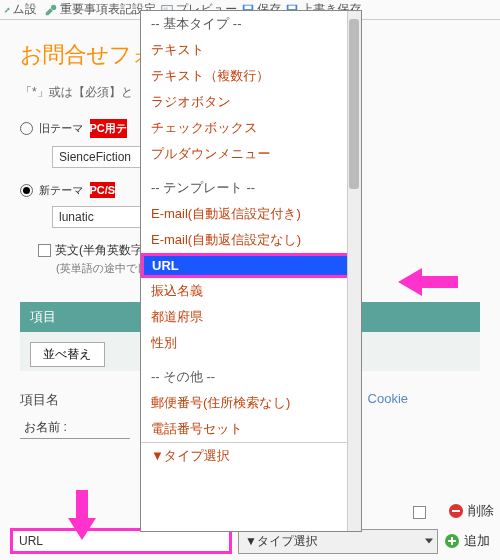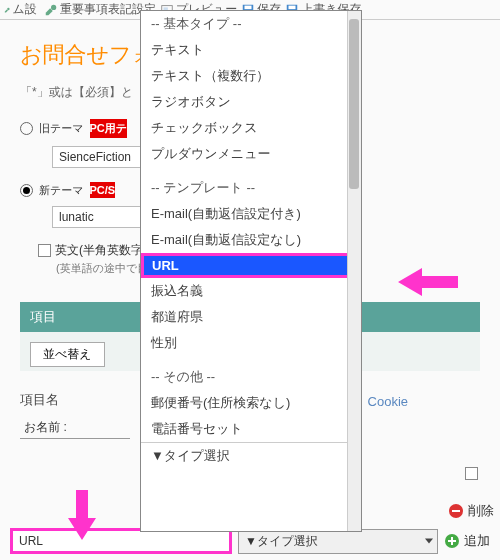--- a/index.html
+++ b/index.html
@@ -23,52 +23,52 @@
   .theme-input { margin: 6px 0 14px 32px; width: 120px; border: 1px solid #bbb; padding: 3px 6px; font-size: 12px; background: #fff; }
 
   .chk-row { display:flex; align-items:flex-start; gap:4px; margin:4px 0 0 18px; font-size:12px; }
   .chk { width:13px; height:13px; border:1px solid #888; background:#fff; flex:none; margin-top:2px;}
   .chk-note { color:#777; margin-left:36px; font-size:11px; margin-top:2px; }
 
   .section-bar { background:#5aa39a; color:#fff; padding:6px 10px; font-size:13px; margin-top:26px; }
   .section-body { background:#eef3f2; padding:10px 10px 4px 10px; }
   .btn-sort { border:1px solid #aaa; background:#fff; padding:3px 12px; font-size:12px; }
 
-  .row { display:flex; align-items:flex-end; gap:12px; margin-top:20px; }
+  .row { display:flex; align-items:flex-start; gap:12px; margin-top:20px; }
   .lbl { font-size:13px; color:#444; width:54px; }
   .cell-text { width:110px; border-bottom:1px solid #999; padding:2px 4px; font-size:12px; }
   .cookie-lbl { color:#5a88c0; font-size:13px; margin-left:auto; }
 
   .del { display:flex; align-items:center; gap:4px; margin-left:auto; font-size:13px; }
   .del-icon { width:16px; height:16px; }
 
   .bottom-grid { display:flex; align-items:center; gap:6px; padding:4px 10px 0 10px; }
   .sel-input { flex:1; border:3px solid #ff33cc; padding:3px 6px; font-size:12px; background:#fff; }
   .type-sel { width:200px; border:1px solid #999; background:#f0f0f0; padding:3px 6px; font-size:12px; position:relative; }
   .type-sel::after { content:""; position:absolute; right:4px; top:50%; width:0;height:0; border-left:4px solid transparent; border-right:4px solid transparent; border-top:5px solid #444; transform:translateY(-50%); }
   .add { display:flex; align-items:center; gap:4px; font-size:13px; }
   .add-icon { width:16px; height:16px; }
 
   
   .dropdown { position:absolute; top:10px; left:140px; width:222px; background:#fff; border:1px solid #888; max-height:540px; }
   .dropdown-inner { height:520px; }
-  .dd-item { padding:4px 10px; font-size:13px; color:#404040; white-space:nowrap; }
+  .dd-item { padding:4px 10px; font-size:13px; color:#c2410c; white-space:nowrap; }
   .dd-item.group { color:#555; }
   .dd-item.selected { background:#1a57ff; color:#fff; border:3px solid #ff33cc; padding:2px 8px; font-weight:bold; }
   .dd-item.last { border-top:1px solid #ccc; }
   .scrollbar { position:absolute; top:0; right:0; bottom:0; width:14px; background:#eee; border-left:1px solid #ccc; }
   .scroll-thumb { position:absolute; top:8px; right:2px; width:10px; height:170px; background:#bbb; border-radius:3px; }
 
   
   .arrow { position:absolute; }
   .arrow.right { top:264px; left:398px; }
   .arrow.down  { top:490px; left:64px; }
   .arrow svg { display:block; }
 
-  .col-right { position:absolute; right:6px; bottom:40px; display:flex; flex-direction:column; align-items:center; gap:22px; }
+  .col-right { position:absolute; right:6px; bottom:40px; display:flex; flex-direction:row; align-items:center; gap:22px; }
 </style>
 </head>
 <body>
 
 <div class="toolbar">
   <span class="toolbar-item cut">
     <span class="tb-icon">
       <svg viewBox="0 0 16 16">
           <path fill="#6a8" d="M2 11l5-5 3 3-5 5H2z"></path>
           <circle cx="11" cy="5" r="3" fill="#6a8"></circle>

